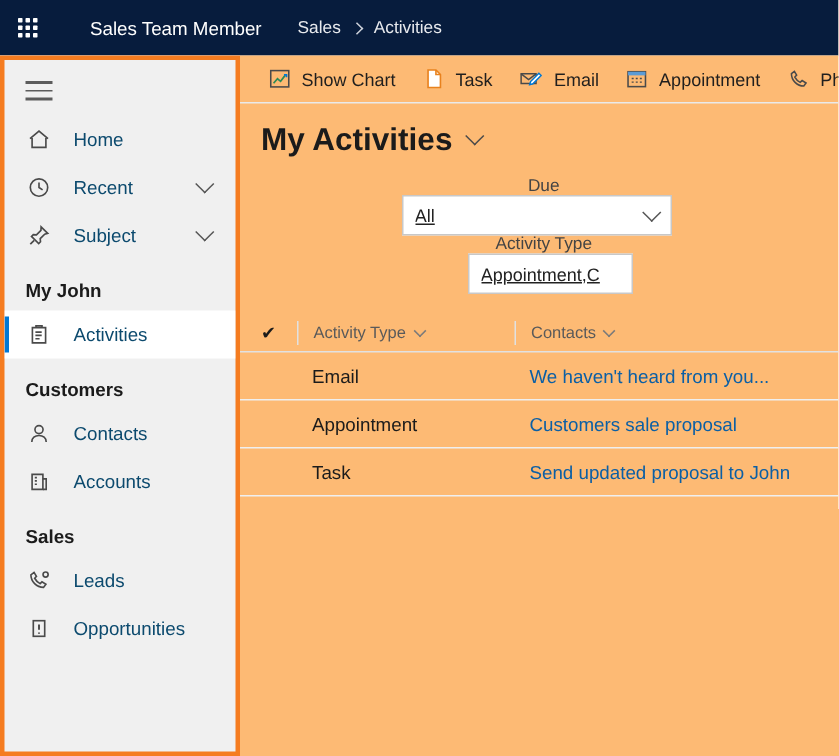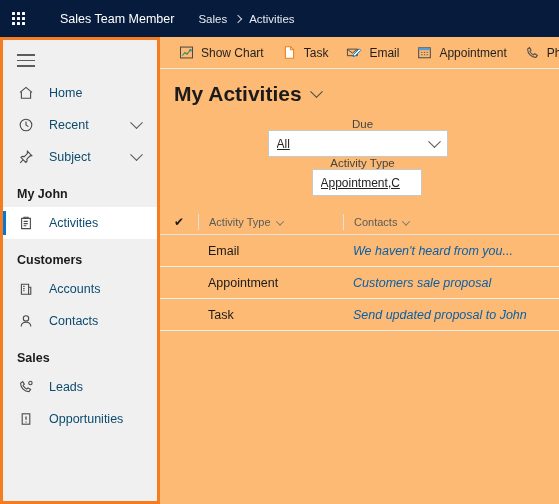--- a/index.html
+++ b/index.html
@@ -128,21 +128,21 @@
     transform: rotate(45deg) translate(-1px,-1px);
   }
 
   .gridrow {
     display: flex; align-items: center; height: 32px;
     border-bottom: 1px solid #efefef; padding-left: 14px; cursor: pointer;
   }
   .gridrow .cell-check { width: 24px; }
   .gridrow .cell-type { width: 145px; padding-left: 10px; font-size: 12.5px; color: #1b1b1b; white-space: nowrap; }
   .gridrow .cell-subj { flex: 1; padding-left: 10px; font-size: 12.5px; color: #0b5fa5; white-space: nowrap; }
-  .gridrow .cell-subj span { cursor: pointer; font-style: italic; }
+  .gridrow .cell-subj span { cursor: pointer; }
 </style>
 </head>
 <body>
 
 <div id="app">
 
   <div class="topbar">
     <div class="waffle">
       <i></i>
         <i></i>
@@ -210,35 +210,35 @@
           <path d="M5.6 6.4h4.2M5.6 8.6h4.2M5.6 10.8h2.8"></path>
         </svg>
       </span>
       <span class="lbl">Activities</span>
     </div>
 
     <div class="navgroup">Customers</div>
     <div class="navitem">
       <span class="ic">
         <svg width="16" height="16" viewBox="0 0 16 16" fill="none" stroke="#4a4a4a" stroke-width="1.1">
+          <circle cx="8" cy="5.4" r="2.7"></circle>
+            <path d="M3.2 13.6c0-2.6 2.1-4.3 4.8-4.3s4.8 1.7 4.8 4.3"></path>
+        </svg>
+      </span>
+      <span class="lbl">Contacts</span>
+    </div>
+    <div class="navitem">
+      <span class="ic">
+        <svg width="16" height="16" viewBox="0 0 16 16" fill="none" stroke="#4a4a4a" stroke-width="1.1">
           <path d="M3.4 3.2h7.2v10H3.4z"></path>
             <path d="M10.6 6.2h2.2v7h-2.2"></path>
           <path d="M5.2 5.4h1.4M5.2 7.6h1.4M5.2 9.8h1.4"></path>
         </svg>
       </span>
       <span class="lbl">Accounts</span>
-    </div>
-    <div class="navitem">
-      <span class="ic">
-        <svg width="16" height="16" viewBox="0 0 16 16" fill="none" stroke="#4a4a4a" stroke-width="1.1">
-          <circle cx="8" cy="5.4" r="2.7"></circle>
-            <path d="M3.2 13.6c0-2.6 2.1-4.3 4.8-4.3s4.8 1.7 4.8 4.3"></path>
-        </svg>
-      </span>
-      <span class="lbl">Contacts</span>
     </div>
 
     <div class="navgroup">Sales</div>
     <div class="navitem">
       <span class="ic">
         <svg width="16" height="16" viewBox="0 0 16 16" fill="none" stroke="#4a4a4a" stroke-width="1.1">
           <path d="M2.6 4.2c0 4.6 3.8 8.4 8.4 8.4l1.6-2.1-2.6-1.6-1.3 1.2a9 9 0 0 1-3.6-3.6l1.2-1.3L4.7 2.6 2.6 4.2z"></path>
           <circle cx="12.4" cy="4" r="1.7"></circle>
         </svg>
       </span>

